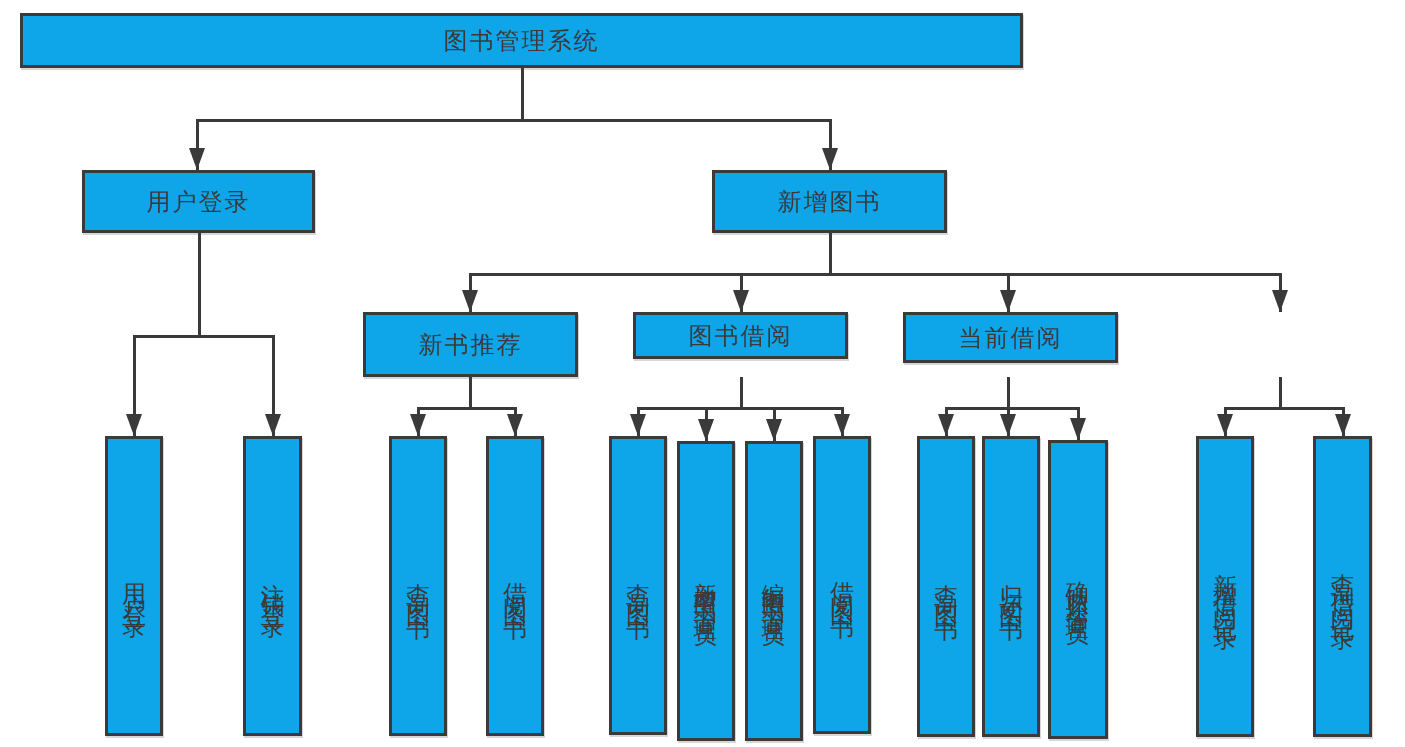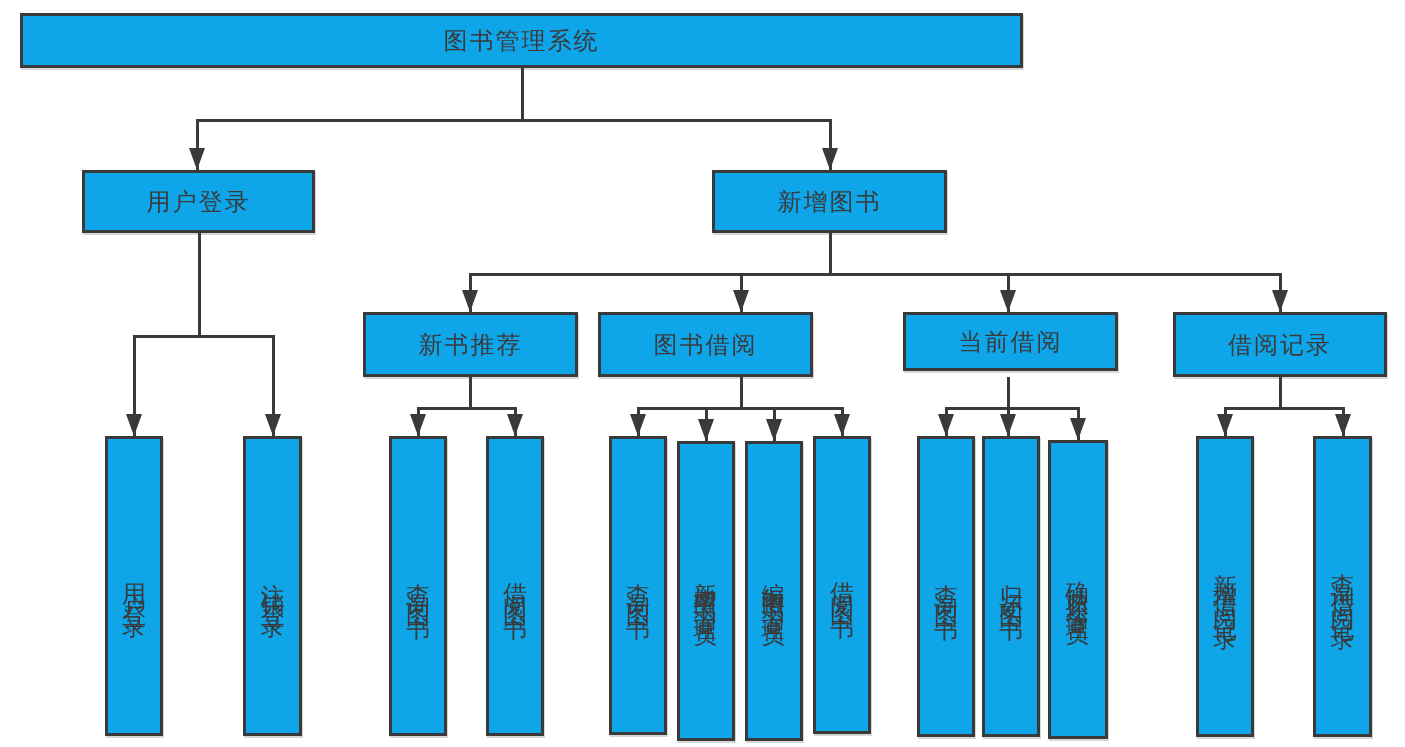--- a/index.html
+++ b/index.html
@@ -93,28 +93,25 @@
   <div class="vline" style="left:1006.5px;top:273px;height:39px"></div>
   <div class="vline" style="left:1278.5px;top:273px;height:39px"></div>
   <div class="tri" style="left:462px;top:290px"></div>
   <div class="tri" style="left:733px;top:290px"></div>
   <div class="tri" style="left:1000px;top:290px"></div>
   <div class="tri" style="left:1272px;top:290px"></div>
 
   <div class="node" style="left:363px;top:312px;width:215px;height:65px">
     <span class="lbl">新书推荐</span>
   </div>
-  <div class="node" style="left:598px;top:312px;width:215px;height:65px">
+  <div class="node" style="left:633px;top:312px;width:215px;height:47px">
     <span class="lbl">图书借阅</span>
   </div>
-  <div class="node" style="left:903px;top:312px;width:215px;height:59px">
+  <div class="node" style="left:903px;top:312px;width:215px;height:51px">
     <span class="lbl">当前借阅</span>
-  </div>
-  <div class="node" style="left:1173px;top:312px;width:214px;height:65px">
-    <span class="lbl">借阅记录</span>
   </div>
 
   <div class="vline" style="left:468.5px;top:377px;height:30px"></div>
   <div class="hline" style="left:418px;top:407px;width:97px"></div>
   <div class="vline" style="left:416.5px;top:407px;height:29px"></div>
   <div class="vline" style="left:513.5px;top:407px;height:29px"></div>
   <div class="tri" style="left:410px;top:414px"></div>
   <div class="tri" style="left:507px;top:414px"></div>
 
   <div class="vline" style="left:739.5px;top:377px;height:30px"></div>

